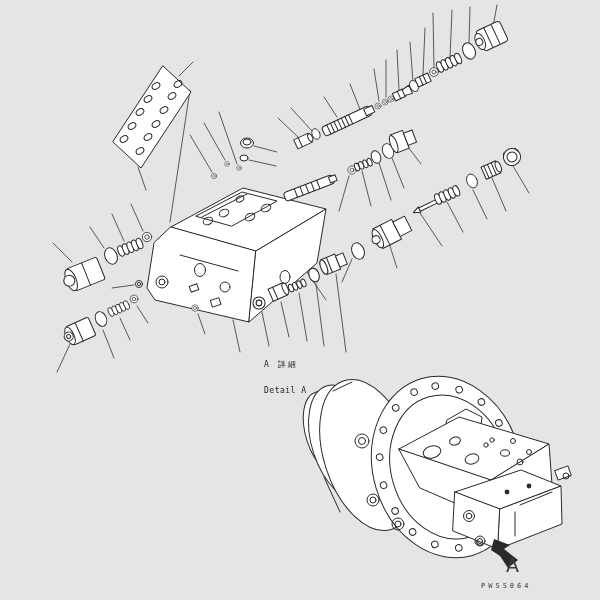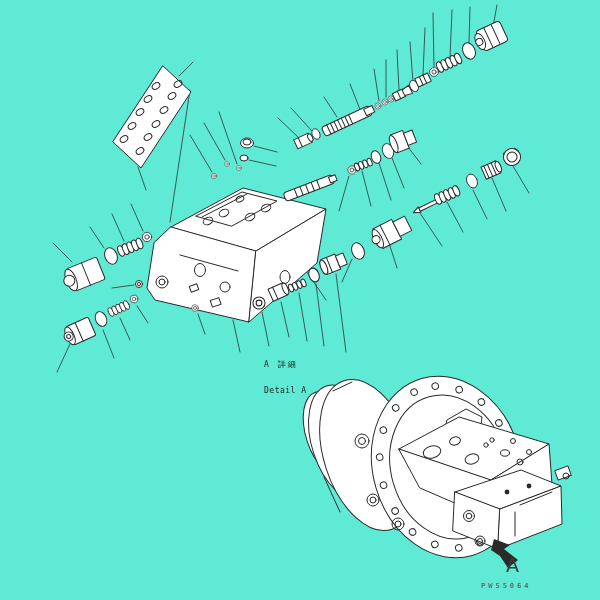--- a/index.html
+++ b/index.html
@@ -1,16 +1,16 @@
 <!DOCTYPE html>
 <html><head>
 <meta charset="utf-8">
 <style>
   html,body{margin:0;padding:0;background:#ffffff;}
-  .stage{position:relative;width:600px;height:600px;background:#5eead4;overflow:hidden;
+  .stage{position:relative;width:600px;height:600px;background:#e5e5e5;overflow:hidden;
          font-family:"DejaVu Sans Mono","Liberation Mono",monospace;}
   svg{position:absolute;left:0;top:0;}
   svg *{stroke-linecap:round;}
   .part{fill:#ffffff;stroke:#2a2a2a;stroke-width:1;stroke-linejoin:round;}
   .ln{fill:none;stroke:#2a2a2a;stroke-width:1;stroke-linejoin:round;}
   .ld{stroke:#2a2a2a;stroke-width:0.75;}
   .dot{fill:#2a2a2a;stroke:none;}
   .lbl{position:absolute;color:#222;white-space:pre;}
   .lbl-jp{left:264px;top:359px;font-size:8px;letter-spacing:2px;}
   .lbl-en{left:264px;top:370px;font-size:8px;letter-spacing:0.5px;margin-top:16px;}

